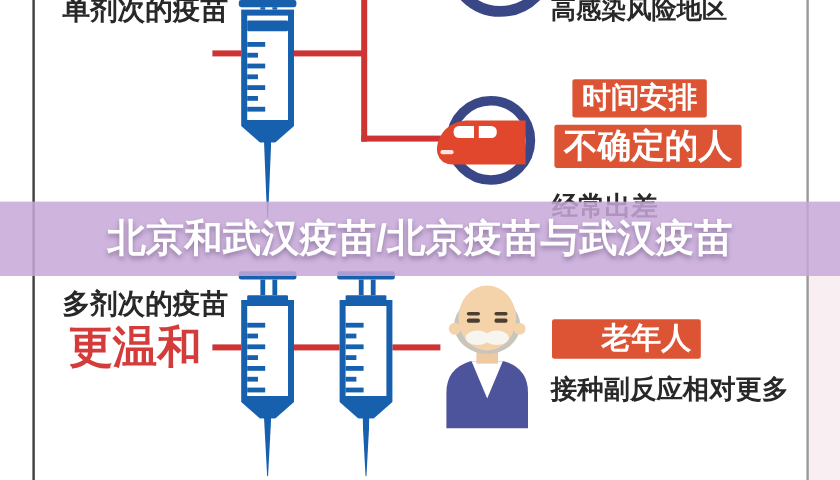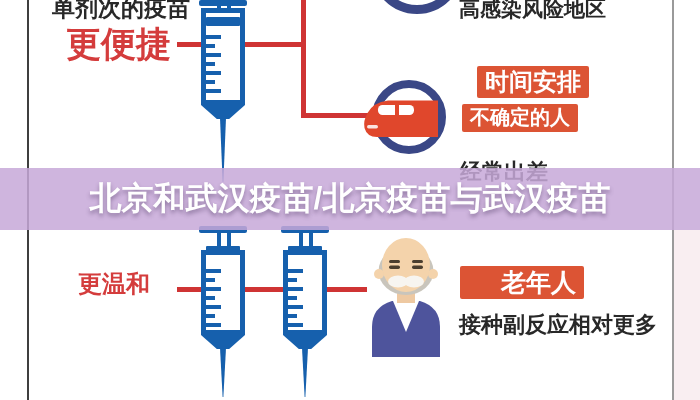--- a/index.html
+++ b/index.html
@@ -157,27 +157,27 @@
       <div class="tick long" style="top:50px;"></div>
       <div class="tick short" style="top:59px;"></div>
       <div class="tick long" style="top:68px;"></div>
     </div>
     <div class="sy sy-seal" style="left:288px;top:246px;"></div>
     <div class="sy-cone" style="left:283px;top:335px;"></div>
     <div class="sy-needle" style="left:302px;top:348px;height:49px;"></div>
   </div>
 
   <div class="lbl" style="left:52px;top:-4px;font-size:23px;">单剂次的疫苗</div>
-  <div class="hl" style="left:66px;top:26px;font-size:35px;">更便捷</div>
   <div class="lbl" style="left:459px;top:-2px;font-size:21px;">高感染风险地区</div>
   <div class="badge" style="left:477px;top:66px;font-size:24px;">时间安排</div>
-  <div class="badge" style="left:462px;top:104px;font-size:20px;">不确定的人</div>
+  <div class="badge" style="left:462px;top:104px;font-size:28px;">不确定的人</div>
   <div class="lbl" style="left:460px;top:160px;font-size:22px;">经常出差</div>
 
-  <div class="hl" style="left:78px;top:271px;font-size:24px;">更温和</div>
+  <div class="lbl" style="left:52px;top:241px;font-size:23px;">多剂次的疫苗</div>
+  <div class="hl" style="left:57px;top:271px;font-size:37px;">更温和</div>
   <div class="badge" style="left:460px;top:266px;font-size:25px;padding-left:41px;">老年人</div>
   <div class="lbl" style="left:459px;top:315px;font-size:22px;font-family:Liberation Mono, monospace;">接种副反应相对更多</div>
 
   <div class="banner">
     <div class="banner-text">北京和武汉疫苗/北京疫苗与武汉疫苗</div>
   </div>
 
 </div>
 
 </body></html>

